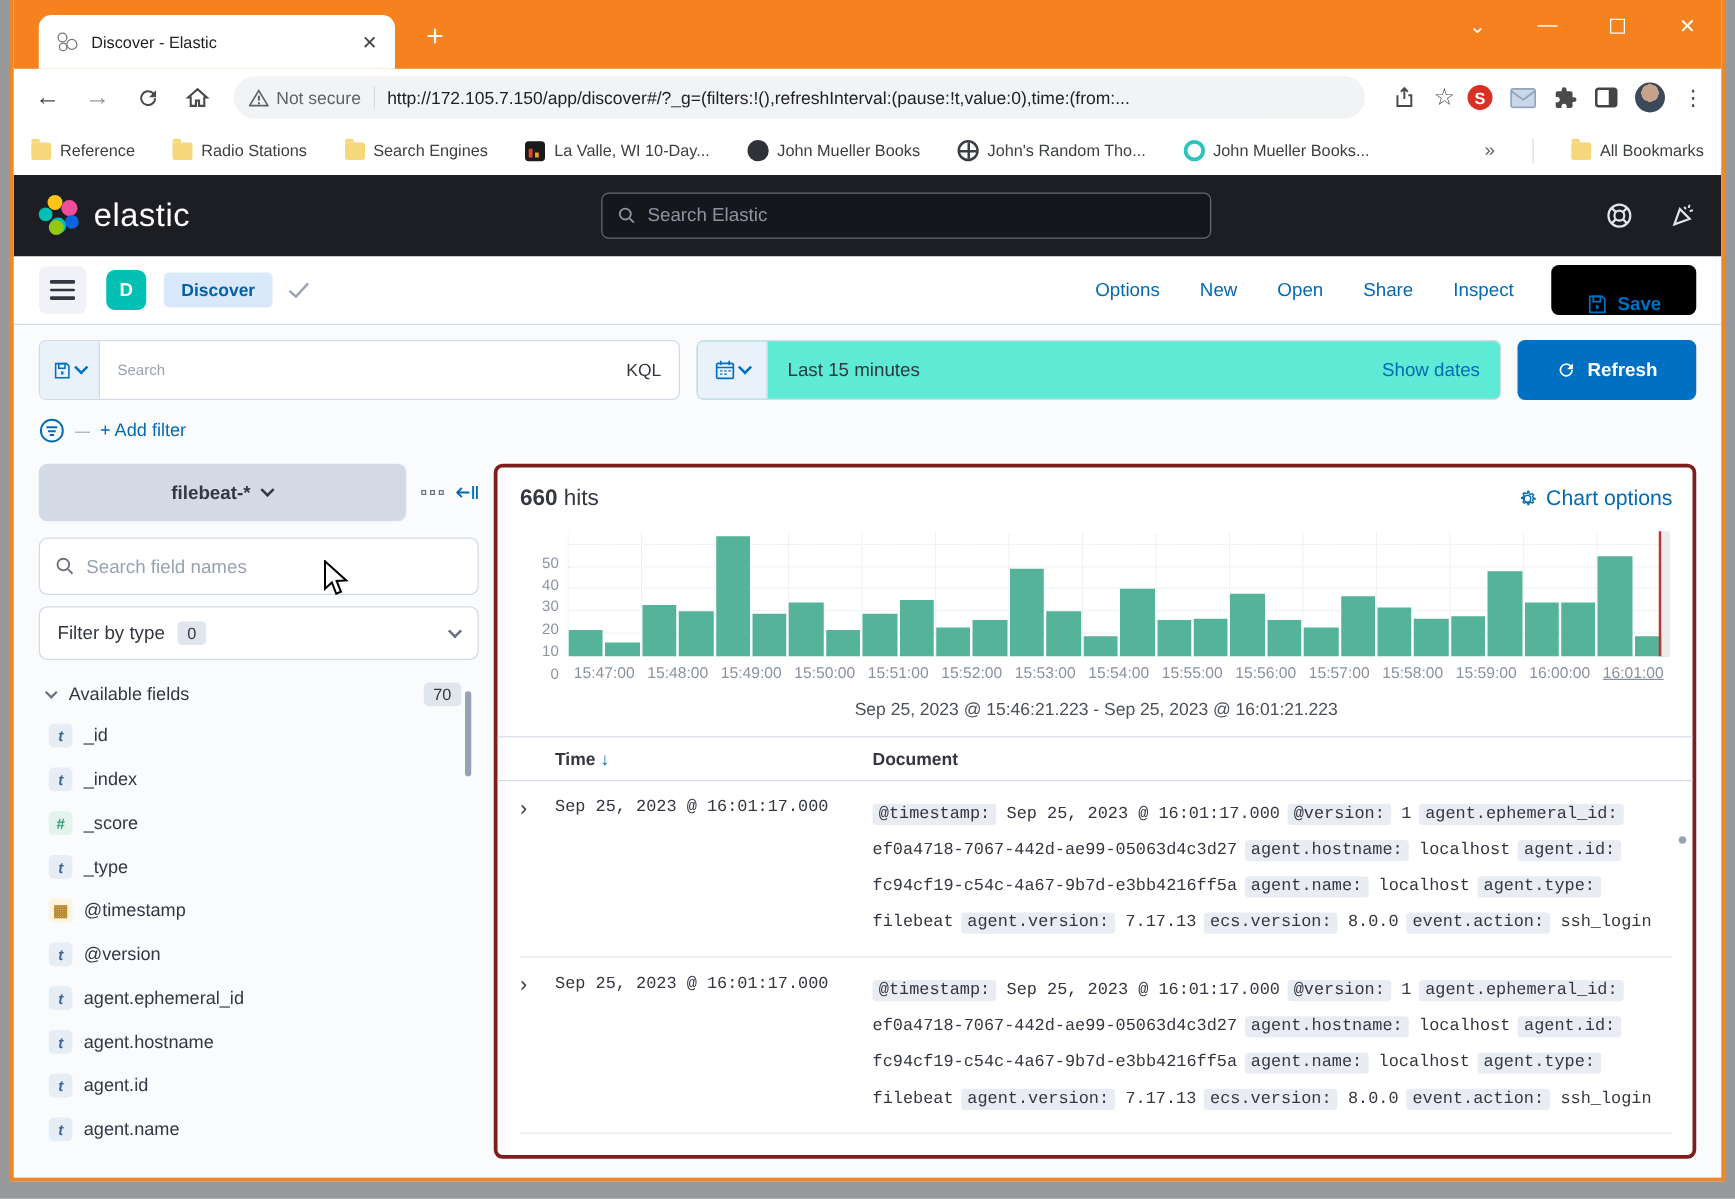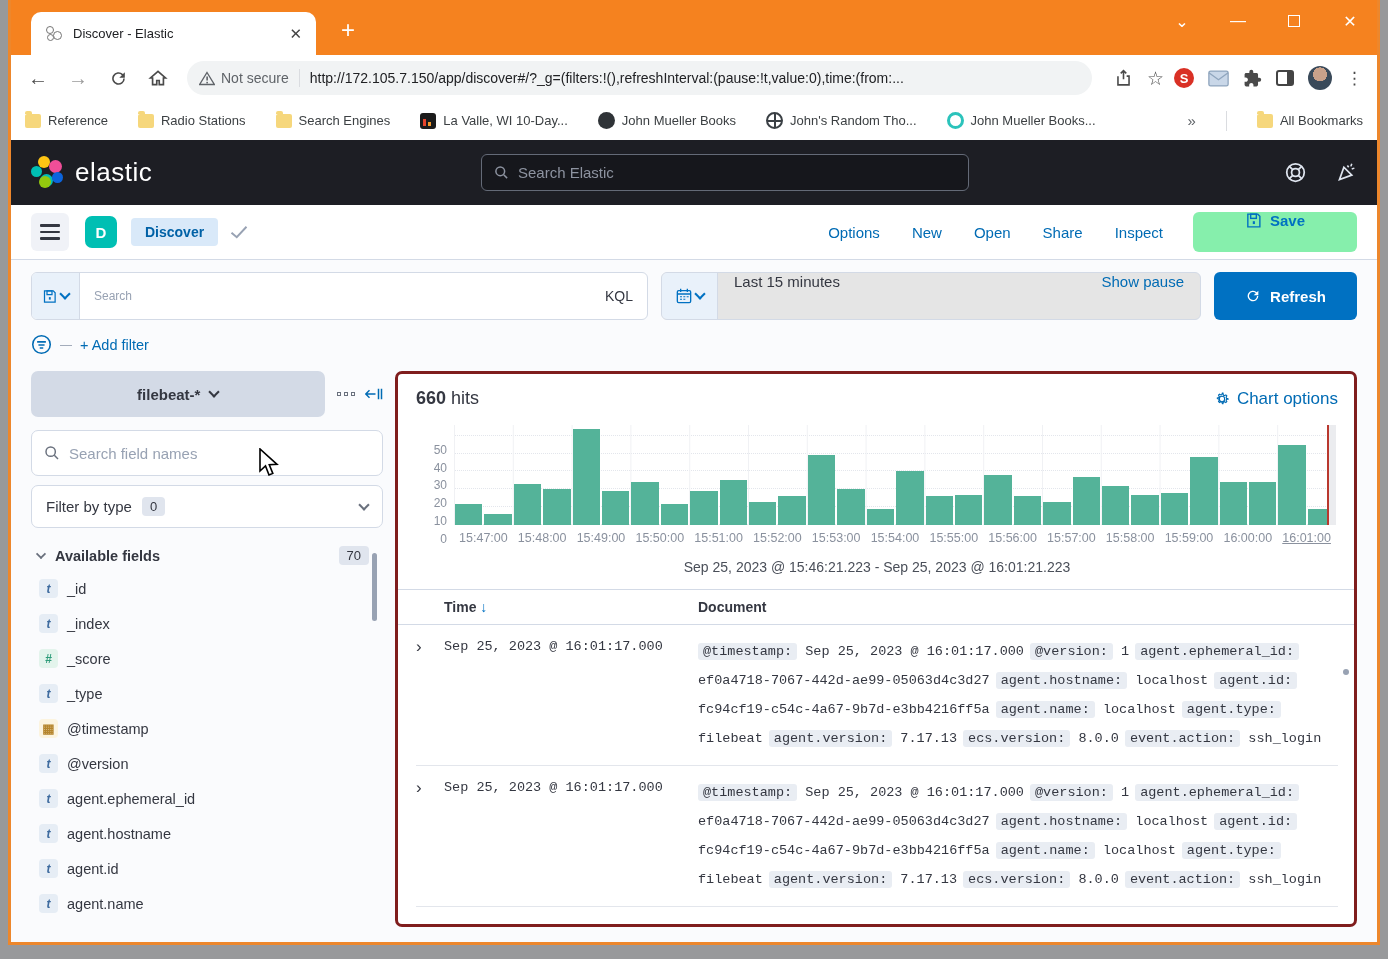--- a/index.html
+++ b/index.html
@@ -75,34 +75,34 @@
   .appbar { height:55px; background:#fff; display:flex; align-items:center; padding:0 20px; border-bottom:1px solid #D3DAE6; }
   .hamburger { width:38px; height:38px; background:#F0F2F7; border-radius:6px; display:flex; flex-direction:column;
                justify-content:center; gap:4px; padding:0 9px; margin-right:16px; }
   .hamburger span { height:2.5px; background:#343741; border-radius:1px; }
   .space-badge { width:32px; height:32px; background:#00BFB3; color:#fff; border-radius:7px; font-weight:bold;
                  font-size:15px; display:flex; align-items:center; justify-content:center; margin-right:14px; }
   .breadcrumb-pill { background:#D9E9F9; color:#0061A6; font-weight:bold; font-size:14px; border-radius:4px;
                      padding:6px 14px; margin-right:12px; }
   .appbar-right { margin-left:auto; display:flex; align-items:center; gap:32px; }
   .applink { color:#006BB4; font-size:15px; }
-  .save-btn { background:#86efac; color:#0071C2; font-weight:bold; font-size:15px; border-radius:6px;
-              height:40px; width:164px; display:flex; align-items:flex-start; justify-content:center; gap:8px; }
+  .save-btn { background:#000000; color:#0071C2; font-weight:bold; font-size:15px; border-radius:6px;
+              height:40px; width:116px; display:flex; align-items:flex-end; justify-content:center; gap:8px; }
 
   
   .page { background:#FAFBFD; height:calc(100% - 260px); position:relative; }
   .querybar { display:flex; gap:13px; padding:12px 20px 0 20px; align-items:center; }
   .qsearch { flex:1; height:48px; background:#fff; border:1px solid #D3DAE6; border-radius:6px;
              display:flex; align-items:center; overflow:hidden; }
   .qaddon { width:48px; align-self:stretch; background:#E9F1FA; border-right:1px solid #D3DAE6;
             display:flex; align-items:center; justify-content:center; gap:4px; }
   .qinput { flex:1; padding:0 14px; color:#98A2B3; font-size:12px; }
   .kql { color:#343741; font-size:14px; padding:0 14px; }
-  .qdate { width:540px; height:48px; background:#e5e5e5; border:1px solid #D3DAE6; border-radius:6px;
-           display:flex; overflow:hidden; }
+  .qdate { width:644px; height:48px; background:#5eead4; border:1px solid #D3DAE6; border-radius:6px;
+           display:flex; align-items:center; overflow:hidden; }
   .qdate .val { padding:0 16px; font-size:15px; color:#343741; flex:1; }
   .showdates { color:#006BB4; font-size:15px; padding-right:16px; }
   .refresh-btn { width:143px; height:48px; background:#0071C2; border-radius:6px; color:#fff; font-weight:bold;
                  font-size:15px; display:flex; align-items:center; justify-content:center; gap:9px; flex:0 0 auto; }
   .chev { width:8px; height:8px; border-right:2px solid #69707D; border-bottom:2px solid #69707D;
           transform:rotate(45deg); display:inline-block; margin-top:-4px; }
   .chev.blue { border-color:#0071C2; }
   .filterrow { display:flex; align-items:center; gap:8px; padding:14px 20px 12px 20px; }
   .addfilter { color:#006BB4; font-size:14.5px; }
   .fdash { color:#98A2B3; font-size:12px; }
@@ -116,21 +116,21 @@
   .idx-icons { display:flex; align-items:center; gap:10px; }
   .sq-dots { display:flex; gap:2.5px; }
   .sq-dots i { width:4.5px; height:4.5px; border:1.5px solid #69707D; display:block; }
   .field-search { margin-top:13px; height:46px; background:#fff; border:1px solid #D3DAE6; border-radius:7px;
                   display:flex; align-items:center; padding:0 12px; gap:9px; color:#98A2B3; font-size:15px; }
   .type-filter { margin-top:9px; height:43px; background:#fff; border:1px solid #D3DAE6; border-radius:7px;
                  display:flex; align-items:center; padding:0 14px; gap:10px; font-size:15px; color:#343741; }
   .cnt-badge { background:#E0E5EE; border-radius:4px; padding:2px 8px; font-size:13px; color:#343741; }
   .type-filter .chev { margin-left:auto; }
   .avail-row { display:flex; align-items:center; gap:10px; margin:18px 0 6px 6px; }
-  .avail-label { font-weight:bold; font-size:14.5px; color:#343741; }
+  .avail-label { font-weight:normal; font-size:14.5px; color:#343741; }
   .avail-row .cnt-badge { margin-left:auto; margin-right:14px; }
   .fields-scroll { position:absolute; right:6px; top:182px; width:5px; height:68px; background:#98A2B3; border-radius:3px; }
   .fieldlist { margin-top:6px; overflow:hidden; }
   .field { display:flex; align-items:center; gap:9px; height:35px; padding-left:8px; }
   .fbadge { width:19px; height:19px; border-radius:4px; font-size:12px; font-weight:bold; display:flex;
             align-items:center; justify-content:center; background:#E6EDF5; color:#3D6A9E; font-style:italic; }
   .fbadge.num { background:#E3F4EC; color:#2E9C7A; font-style:normal; }
   .fbadge.date { background:#FCF4DF; color:#B5852C; font-style:normal; font-size:13px; }
   .fname { font-size:14.5px; color:#343741; }
 
@@ -375,21 +375,21 @@
       <div class="qdate">
         <span class="qaddon" style="width:56px">
           <svg width="16" height="16" viewBox="0 0 24 24">
               <rect x="2" y="4" width="20" height="18" rx="2" fill="none" stroke="#0071C2" stroke-width="2"></rect>
               <path d="M7 1v5M17 1v5M2 9h20" stroke="#0071C2" stroke-width="2"></path>
               <path d="M6 13h3M11 13h3M16 13h3M6 17h3M11 17h3" stroke="#0071C2" stroke-width="1.6"></path>
             </svg>
           <span class="chev blue"></span>
         </span>
         <span class="val">Last 15 minutes</span>
-        <span class="showdates">Show pause</span>
+        <span class="showdates">Show dates</span>
       </div>
       <div class="refresh-btn">
         <svg width="16" height="16" viewBox="0 0 24 24">
             <path d="M17.65 6.35A8 8 0 1 0 20 12h-2a6 6 0 1 1-1.76-4.24L13 11h7V4z" fill="#fff"></path>
           </svg>
         <span>Refresh</span>
       </div>
     </div>
 
     <div class="filterrow">

